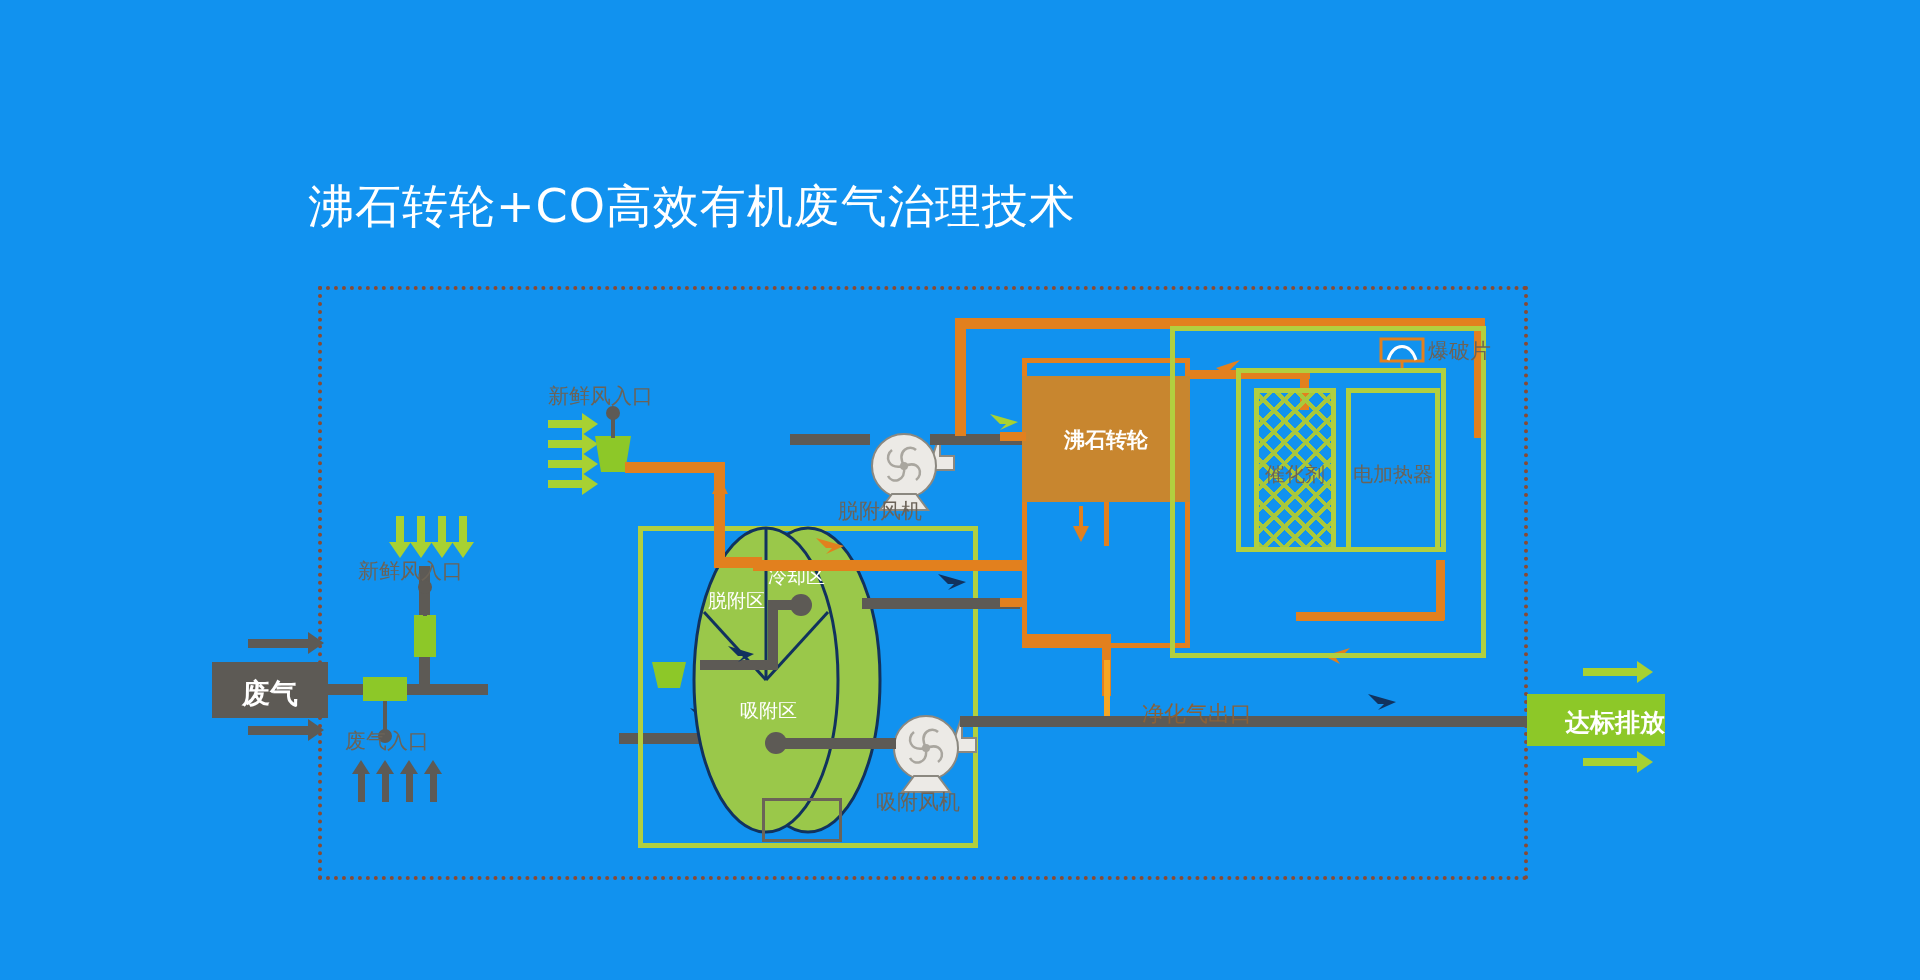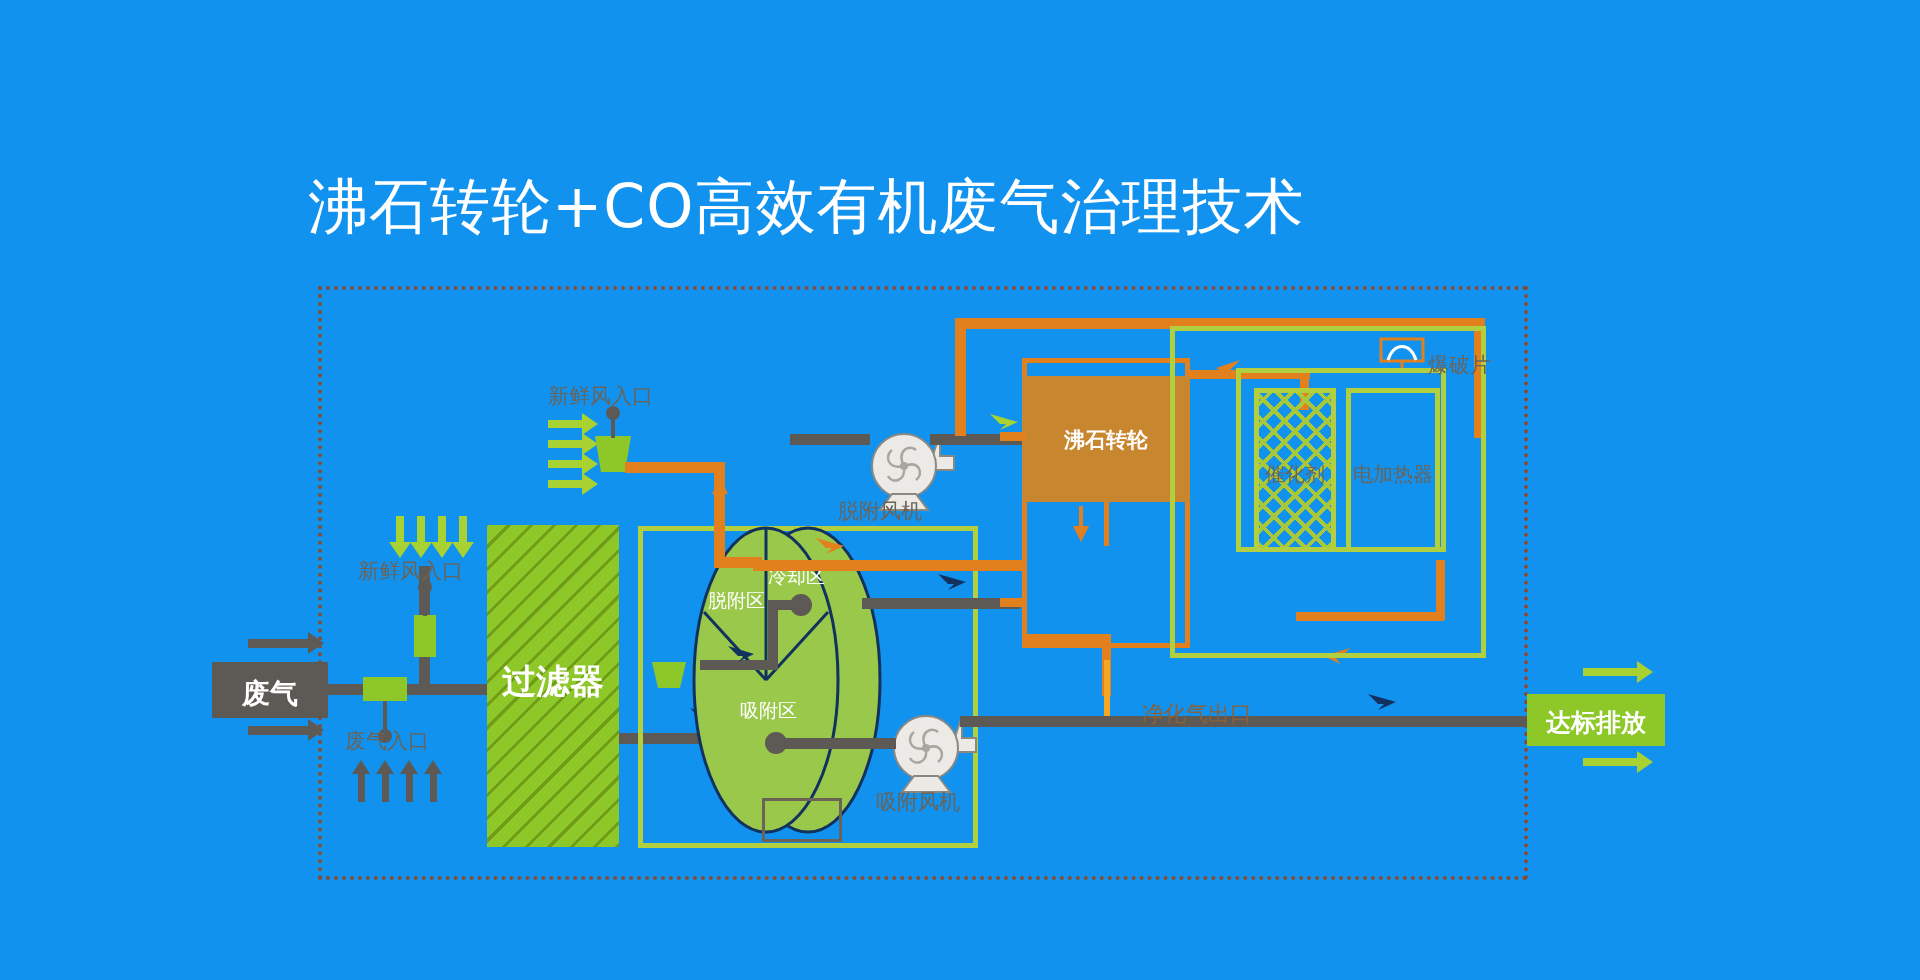--- a/index.html
+++ b/index.html
@@ -7,21 +7,21 @@
     width:1920px;height:980px;overflow:hidden;
     background:#1192ef;
     font-family:"DejaVu Sans","Liberation Sans",sans-serif;
   }
   #stage{position:relative;width:1920px;height:980px;}
   .abs{position:absolute;}
 
   
   #title{
     left:308px; top:178px;
-    font-size:60px; line-height:56px;
+    font-size:46px; line-height:56px;
     color:#ffffff; letter-spacing:1px;
     white-space:nowrap;
   }
 
   
   #plant-boundary{
     left:318px; top:286px; width:1210px; height:594px;
     border:4px dotted #8a4a32;
     box-sizing:border-box;
   }
@@ -132,23 +132,20 @@
   <div class="abs arr-d-green" style="left:417px;top:516px;height:28px;"></div>
   <div class="abs arr-d-green" style="left:438px;top:516px;height:28px;"></div>
   <div class="abs arr-d-green" style="left:459px;top:516px;height:28px;"></div>
 
   <div class="abs lbl" style="left:345px;top:727px;">废气入口</div>
   <div class="abs arr-u-grey" style="left:358px;top:772px;height:30px;"></div>
   <div class="abs arr-u-grey" style="left:382px;top:772px;height:30px;"></div>
   <div class="abs arr-u-grey" style="left:406px;top:772px;height:30px;"></div>
   <div class="abs arr-u-grey" style="left:430px;top:772px;height:30px;"></div>
 
-  <div class="abs" id="filter">
-    <div class="t">过滤器</div>
-  </div>
 
   <div class="abs pipe-grey" style="left:619px;top:733px;width:210px;height:11px;"></div>
   <div class="abs" style="left:650px;top:706px;">
     <svg width="70" height="20" viewBox="0 0 70 20">
         <polygon points="0,14 52,14 40,2 70,12 52,20 58,14 0,14" fill="#11325e"></polygon>
       </svg>
   </div>
 
   <div class="abs frame-olive" style="left:638px;top:526px;width:340px;height:322px;"></div>
 
@@ -321,31 +318,31 @@
     <div class="abs lbl" style="left:-4px;right:-4px;top:68px;text-align:center;font-size:20px;color:#6b6358;">催化剂</div>
   </div>
 
   <div class="abs" style="left:1380px;top:338px;">
     <svg width="44" height="30" viewBox="0 0 44 30">
       <rect x="1" y="1" width="42" height="22" fill="none" stroke="#e2801e" stroke-width="3"></rect>
       <path d="M8 22 C 14 4, 30 4, 36 22" fill="none" stroke="#ffffff" stroke-width="3"></path>
       <line x1="22" y1="23" x2="22" y2="30" stroke="#e2801e" stroke-width="3"></line>
     </svg>
   </div>
-  <div class="abs lbl" style="left:1428px;top:337px;margin-top:14px;">爆破片</div>
+  <div class="abs lbl" style="left:1428px;top:337px;">爆破片</div>
 
   <div class="abs pipe-grey" style="left:1020px;top:716px;width:512px;height:11px;"></div>
   <div class="abs lbl-brown" style="left:1142px;top:684px;font-size:22px;">净化气出口</div>
   <div class="abs" style="left:1328px;top:692px;">
     <svg width="68" height="18" viewBox="0 0 68 18">
         <polygon points="0,12 50,12 40,2 68,10 50,18 56,12 0,12" fill="#11325e"></polygon>
       </svg>
   </div>
 
   <div class="abs" style="left:1104px;top:660px;width:6px;height:56px;background:#f5a623;"></div>
 
   <div class="abs box-green" style="left:1527px;top:694px;width:138px;height:52px;">
-    <div class="abs lbl-w" style="left:0;right:0;top:12px;text-align:center;font-size:25px;font-weight:bold;">达标排放</div>
+    <div class="abs lbl-w" style="left:0;right:0;top:12px;text-align:right;font-size:25px;font-weight:bold;">达标排放</div>
   </div>
   <div class="abs arr-r-green" style="left:1583px;top:668px;width:56px;"></div>
   <div class="abs arr-r-green" style="left:1583px;top:758px;width:56px;"></div>
 
 </div>
 
 </body></html>

